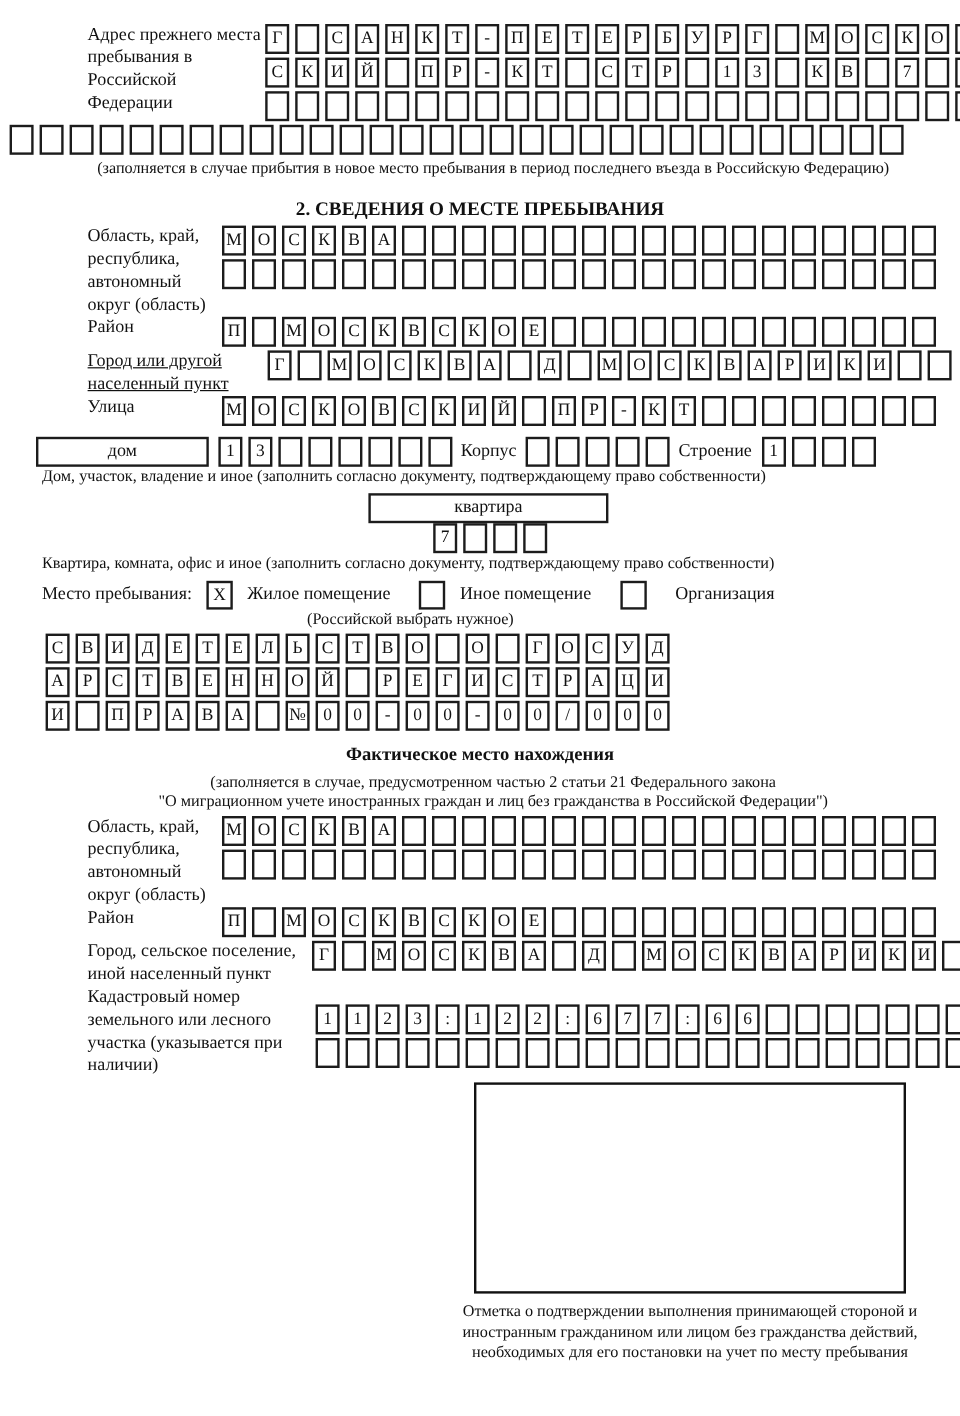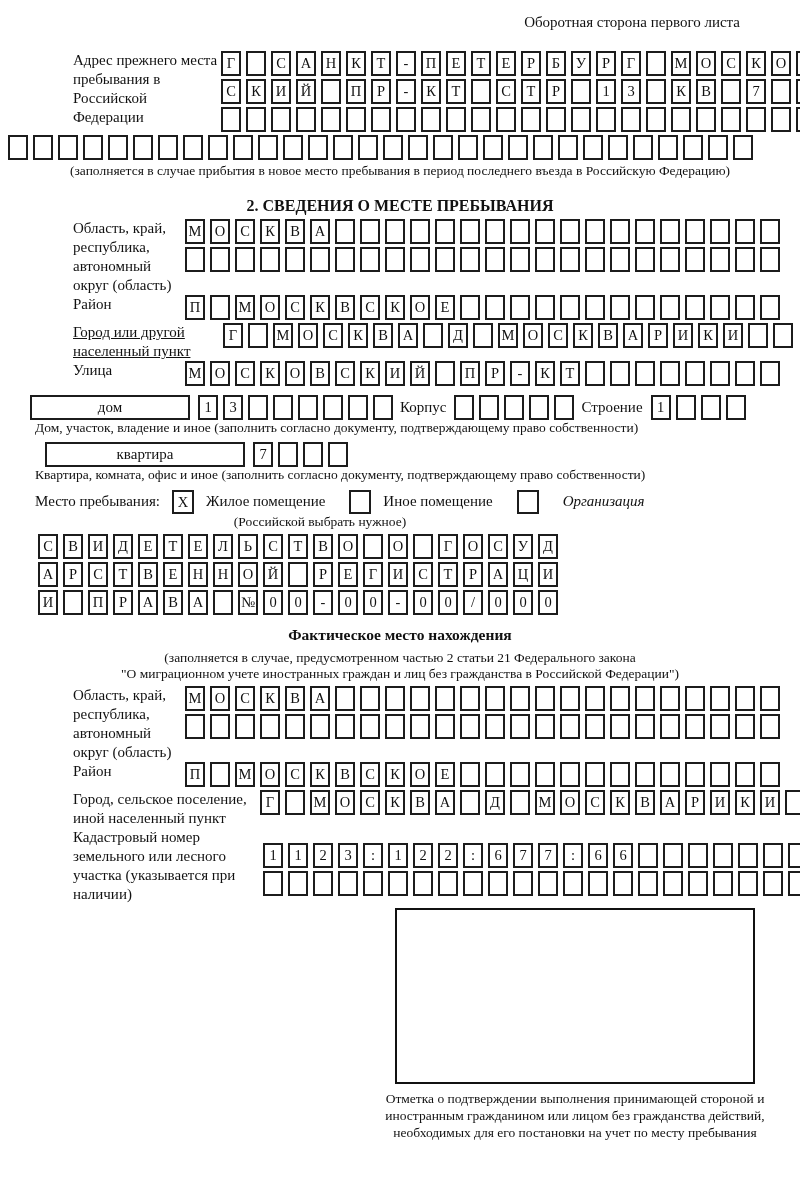--- a/index.html
+++ b/index.html
@@ -15,50 +15,49 @@
 
   .grid-col{display:block;}
   .cellrow{height:25px; margin-bottom:3px; white-space:nowrap;}
   .cell{display:inline-block; width:20px; height:25px; margin-right:5px;
         border:2px solid #1c1c1c; box-sizing:border-box; text-align:center;
         font-size:14.5px; line-height:21px; vertical-align:top;}
 
   .fullrow{margin-left:8px;}
 
   .caption{font-size:13.5px; line-height:16px;}
-  .center{text-align:center;}
+  .center{text-align:center;padding-left:22px;}
   .ml35{margin-left:35px;}
   .section-title{text-align:center; font-weight:bold; font-size:16px; margin-top:18px; margin-bottom:4px;}
   .sub-title{text-align:center; font-weight:bold; font-size:15.5px; margin-top:8px; margin-bottom:6px;}
 
   .prev-block{margin-top:20px;}
   .mt2{margin-top:2px;} .mt4{margin-top:4px;}
 
   .wide-box{border:2px solid #1c1c1c; box-sizing:border-box; height:25px;
             line-height:21px; text-align:center; font-size:15px; flex-shrink:0;}
-  .dom-box{width:160px; margin-right:8px;}
+  .dom-box{width:144px; margin-right:8px;}
   .kv-box{width:200px; margin-right:8px;}
   .inline-label{font-size:15px; line-height:25px; white-space:nowrap;}
 
   .mesto-row{display:flex; align-items:center; margin:6px 0 0 35px;}
   .checkbox{display:inline-block; width:22px; height:24px; border:2px solid #1c1c1c;
             box-sizing:border-box; text-align:center; font-size:14.5px; line-height:20px;
             margin:0 12px; flex-shrink:0;}
 
   .stamp-box{margin:4px 0 0 395px; width:360px; height:176px;
              border:2px solid #111; box-sizing:border-box;}
   .stamp-caption{width:386px; margin:6px 0 0 382px; text-align:center;
                  font-size:13.5px; line-height:17px;}
 </style>
 </head>
 <body>
 
 <div class="page">
 
-  <div class="header-note">Оборотная сторона первого листа</div>
 
   <div class="row prev-block">
     <div class="label w148">Адрес прежнего места пребывания в Российской Федерации</div>
     <div class="grid-col">
       <div class="cellrow"><span class="cell">Г</span><span class="cell"></span><span class="cell">С</span><span class="cell">А</span><span class="cell">Н</span><span class="cell">К</span><span class="cell">Т</span><span class="cell">-</span><span class="cell">П</span><span class="cell">Е</span><span class="cell">Т</span><span class="cell">Е</span><span class="cell">Р</span><span class="cell">Б</span><span class="cell">У</span><span class="cell">Р</span><span class="cell">Г</span><span class="cell"></span><span class="cell">М</span><span class="cell">О</span><span class="cell">С</span><span class="cell">К</span><span class="cell">О</span><span class="cell">В</span></div>
       <div class="cellrow"><span class="cell">С</span><span class="cell">К</span><span class="cell">И</span><span class="cell">Й</span><span class="cell"></span><span class="cell">П</span><span class="cell">Р</span><span class="cell">-</span><span class="cell">К</span><span class="cell">Т</span><span class="cell"></span><span class="cell">С</span><span class="cell">Т</span><span class="cell">Р</span><span class="cell"></span><span class="cell">1</span><span class="cell">3</span><span class="cell"></span><span class="cell">К</span><span class="cell">В</span><span class="cell"></span><span class="cell">7</span><span class="cell"></span><span class="cell"></span></div>
       <div class="cellrow"><span class="cell"></span><span class="cell"></span><span class="cell"></span><span class="cell"></span><span class="cell"></span><span class="cell"></span><span class="cell"></span><span class="cell"></span><span class="cell"></span><span class="cell"></span><span class="cell"></span><span class="cell"></span><span class="cell"></span><span class="cell"></span><span class="cell"></span><span class="cell"></span><span class="cell"></span><span class="cell"></span><span class="cell"></span><span class="cell"></span><span class="cell"></span><span class="cell"></span><span class="cell"></span><span class="cell"></span></div>
     </div>
   </div>
   <div class="cellrow fullrow"><span class="cell"></span><span class="cell"></span><span class="cell"></span><span class="cell"></span><span class="cell"></span><span class="cell"></span><span class="cell"></span><span class="cell"></span><span class="cell"></span><span class="cell"></span><span class="cell"></span><span class="cell"></span><span class="cell"></span><span class="cell"></span><span class="cell"></span><span class="cell"></span><span class="cell"></span><span class="cell"></span><span class="cell"></span><span class="cell"></span><span class="cell"></span><span class="cell"></span><span class="cell"></span><span class="cell"></span><span class="cell"></span><span class="cell"></span><span class="cell"></span><span class="cell"></span><span class="cell"></span><span class="cell"></span></div>
@@ -92,34 +91,34 @@
   <div class="mesto-row mt4" style="margin-left:30px;">
     <div class="wide-box dom-box">дом</div>
     <div class="cellrow" style="margin-bottom:0;"><span class="cell">1</span><span class="cell">3</span><span class="cell"></span><span class="cell"></span><span class="cell"></span><span class="cell"></span><span class="cell"></span><span class="cell"></span></div>
     <span class="inline-label" style="margin:0 8px 0 2px;">Корпус</span>
     <div class="cellrow" style="margin-bottom:0;"><span class="cell"></span><span class="cell"></span><span class="cell"></span><span class="cell"></span><span class="cell"></span></div>
     <span class="inline-label" style="margin:0 8px 0 2px;">Строение</span>
     <div class="cellrow" style="margin-bottom:0;"><span class="cell">1</span><span class="cell"></span><span class="cell"></span><span class="cell"></span></div>
   </div>
   <div class="caption ml35">Дом, участок, владение и иное (заполнить согласно документу, подтверждающему право собственности)</div>
 
-  <div class="mesto-row mt4" style="margin-left:45px;">
+  <div class="mesto-row mt4" style="margin-left:22px;flex-direction:column;">
     <div class="wide-box kv-box">квартира</div>
     <div class="cellrow" style="margin-bottom:0;"><span class="cell">7</span><span class="cell"></span><span class="cell"></span><span class="cell"></span></div>
   </div>
   <div class="caption ml35">Квартира, комната, офис и иное (заполнить согласно документу, подтверждающему право собственности)</div>
 
   <div class="mesto-row">
     <span class="inline-label">Место пребывания:</span>
     <span class="checkbox">X</span>
     <span class="inline-label">Жилое помещение</span>
     <span class="checkbox" style="margin-left:24px;"></span>
     <span class="inline-label">Иное помещение</span>
     <span class="checkbox" style="margin-left:24px;"></span>
-    <span class="inline-label" style="margin-left:12px;font-style:italic;">Организация</span>
+    <span class="inline-label" style="margin-left:12px;">Организация</span>
   </div>
   <div class="caption center" style="width:640px;">(Российской выбрать нужное)</div>
 
   <div class="row mt4">
     <div class="grid-col">
       <div class="cellrow"><span class="cell">С</span><span class="cell">В</span><span class="cell">И</span><span class="cell">Д</span><span class="cell">Е</span><span class="cell">Т</span><span class="cell">Е</span><span class="cell">Л</span><span class="cell">Ь</span><span class="cell">С</span><span class="cell">Т</span><span class="cell">В</span><span class="cell">О</span><span class="cell"></span><span class="cell">О</span><span class="cell"></span><span class="cell">Г</span><span class="cell">О</span><span class="cell">С</span><span class="cell">У</span><span class="cell">Д</span></div>
       <div class="cellrow"><span class="cell">А</span><span class="cell">Р</span><span class="cell">С</span><span class="cell">Т</span><span class="cell">В</span><span class="cell">Е</span><span class="cell">Н</span><span class="cell">Н</span><span class="cell">О</span><span class="cell">Й</span><span class="cell"></span><span class="cell">Р</span><span class="cell">Е</span><span class="cell">Г</span><span class="cell">И</span><span class="cell">С</span><span class="cell">Т</span><span class="cell">Р</span><span class="cell">А</span><span class="cell">Ц</span><span class="cell">И</span></div>
       <div class="cellrow"><span class="cell">И</span><span class="cell"></span><span class="cell">П</span><span class="cell">Р</span><span class="cell">А</span><span class="cell">В</span><span class="cell">А</span><span class="cell"></span><span class="cell">№</span><span class="cell">0</span><span class="cell">0</span><span class="cell">-</span><span class="cell">0</span><span class="cell">0</span><span class="cell">-</span><span class="cell">0</span><span class="cell">0</span><span class="cell">/</span><span class="cell">0</span><span class="cell">0</span><span class="cell">0</span></div>
     </div>
   </div>

